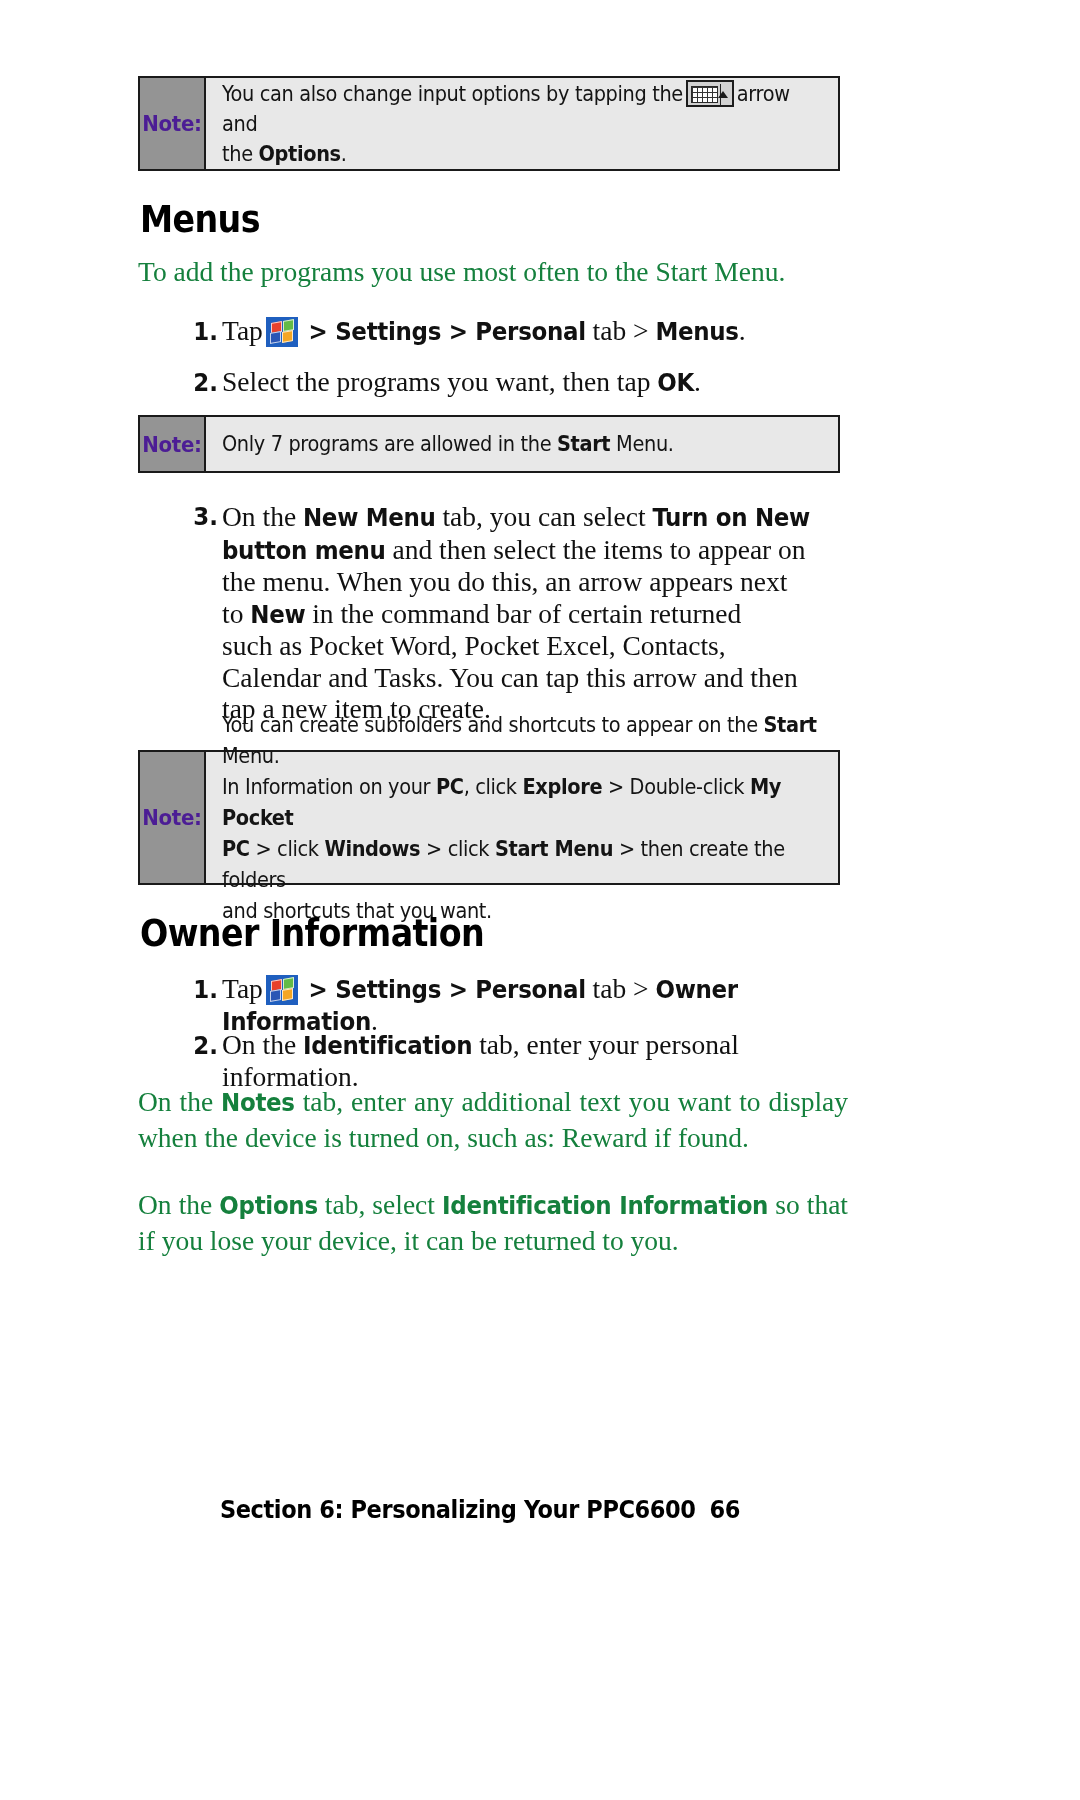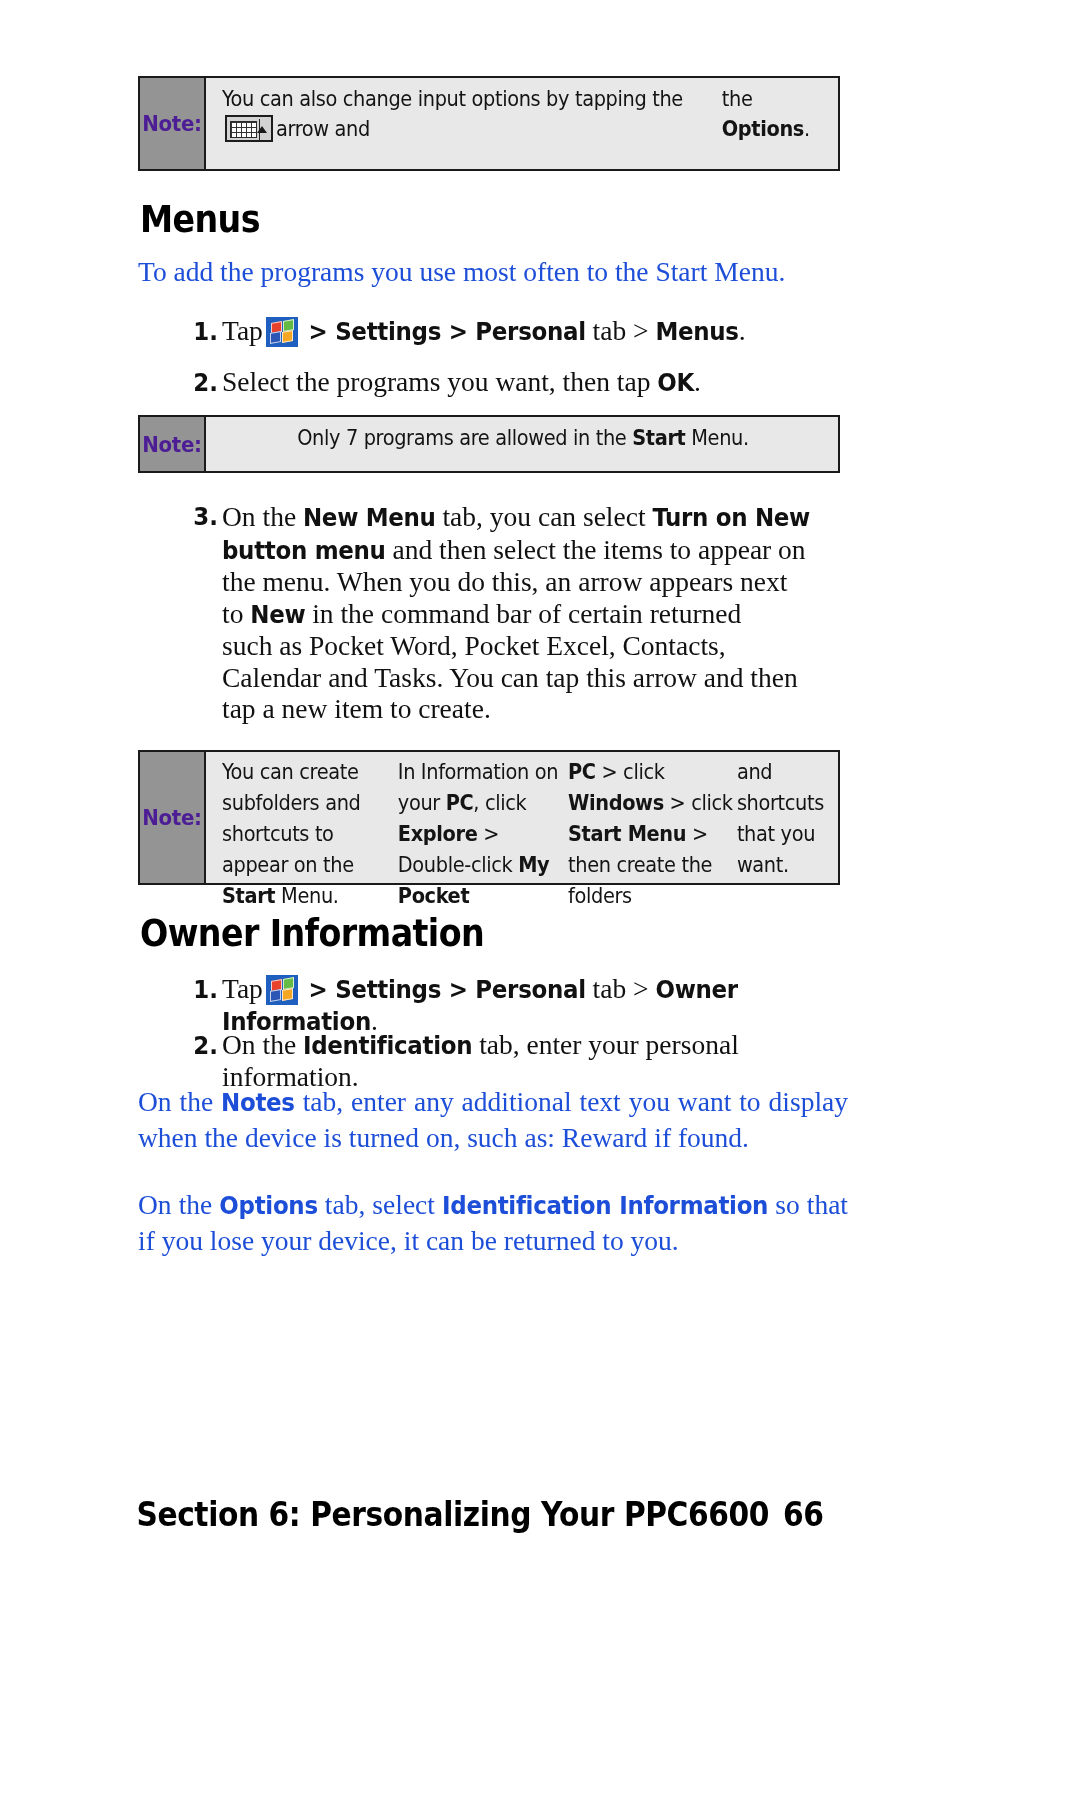--- a/index.html
+++ b/index.html
@@ -43,21 +43,21 @@
   .note-label {
     font-family: "DejaVu Sans Condensed", "Liberation Sans Narrow", "Liberation Sans", sans-serif;
     font-weight: bold;
     font-size: 22px;
     color: #4c1d95;
     letter-spacing: -0.3px;
   }
   .note-body {
     flex: 1 1 auto;
     display: flex;
-    flex-direction: row;
+    flex-direction: column;
     justify-content: center;
     padding: 6px 14px 6px 16px;
     font-family: "DejaVu Sans Condensed", "Liberation Sans Narrow", "Liberation Sans", sans-serif;
     font-size: 21.5px;
     line-height: 30px;
     color: #141414;
     letter-spacing: -0.35px;
   }
   .note-body b {
     font-weight: bold;
@@ -111,21 +111,21 @@
     letter-spacing: -0.6px;
     color: #000000;
   }
 
   
   .para {
     position: absolute;
     font-family: "Liberation Serif", "DejaVu Serif", serif;
     font-size: 27.5px;
     line-height: 36px;
-    color: #1d4ed8;
+    color: #15803d;
   }
   .para.justify { text-align: justify; }
   .bsans {
     font-family: "DejaVu Sans Condensed", "Liberation Sans Narrow", "Liberation Sans", sans-serif;
     font-weight: bold;
     font-size: 25.5px;
     letter-spacing: -0.3px;
   }
 
   
@@ -176,21 +176,21 @@
 
   
   .footer {
     position: absolute;
     left: 0;
     top: 1495px;
     width: 960px;
     text-align: center;
     font-family: "DejaVu Sans Condensed", "Liberation Sans Narrow", "Liberation Sans", sans-serif;
     font-weight: bold;
-    font-size: 33px;
+    font-size: 25px;
     letter-spacing: -0.4px;
     color: #000000;
   }
   .footer .pg { margin-left: 14px; }
 </style>
 </head>
 <body>
 
 <div class="page">
 

